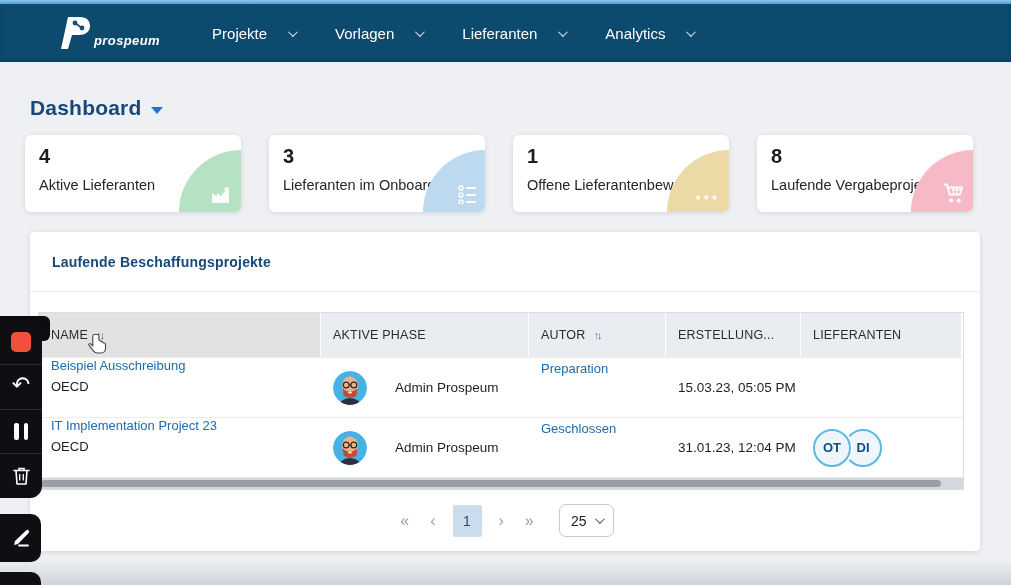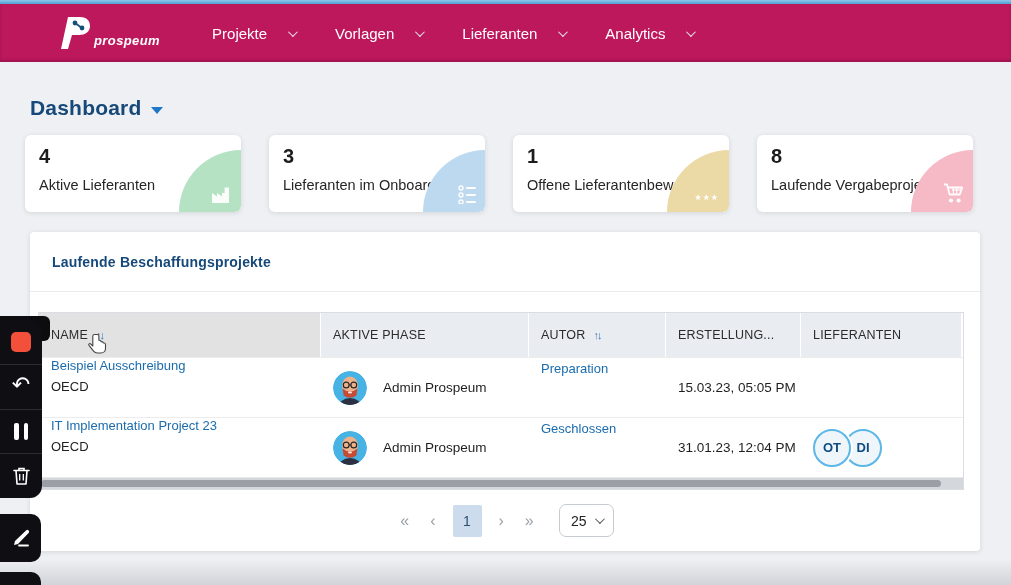--- a/index.html
+++ b/index.html
@@ -7,21 +7,21 @@
   body {
     font-family:"Liberation Sans", sans-serif;
     background:#eef0f3;
     position:relative;
     overflow:hidden;
     width:1011px; height:585px;
   }
   
   .topstrip { height:4px; background:linear-gradient(#8ec6ea,#4f9fd4); }
   .navbar {
-    height:58px; background:#be185d;
+    height:58px; background:#0c4a6e;
     display:flex; align-items:center;
     padding-left:58px;
     box-shadow:inset 0 -2px 3px rgba(0,0,0,.18);
   }
   .logo { display:flex; align-items:flex-end; gap:2px; margin-right:52px; }
   .logo .pmark { display:block; }
   .logo .brand {
     color:#fff; font-style:italic; font-weight:bold;
     font-size:13px; letter-spacing:.4px; padding-bottom:3px;
   }
@@ -83,21 +83,21 @@
   .thead .cell.name-col { background:#e2e2e3; }
   .sorter { font-size:11px; letter-spacing:-2px; }
   .sorter .s-up { color:#5f7795; }
   .sorter .s-down { color:#1e77c8; }
   .trow { border-top:1px solid #ececec; height:60px; cursor:pointer; }
   .trow:first-of-type { border-top:none; }
   .trow .cell { display:flex; align-items:center; padding-left:12px; font-size:13.5px; color:#1f1f1f; }
   .cell.namecell { flex-direction:column; align-items:flex-start; gap:6px; }
   .proj-link { color:#1a6cae; font-size:13px; text-decoration:none; cursor:pointer; }
   .proj-org { color:#1f1f1f; font-size:13px; }
-  .authorcell { gap:16px; }
+  .authorcell { gap:28px; }
   .avatar { width:34px; height:34px; border-radius:50%; flex:0 0 auto; }
   .phase { color:#1a6cae; font-size:13px; align-self:flex-start; margin-top:3px; }
   .datecell { font-size:13.5px; color:#222; }
   .badges { display:flex; }
   .badge {
     width:38px; height:38px; border-radius:50%; background:#eef6fc; border:2px solid #5bb7e6;
     color:#0f4c81; font-weight:bold; font-size:13px;
     display:flex; align-items:center; justify-content:center; cursor:pointer;
   }
   .badge + .badge { margin-left:-7px; }

